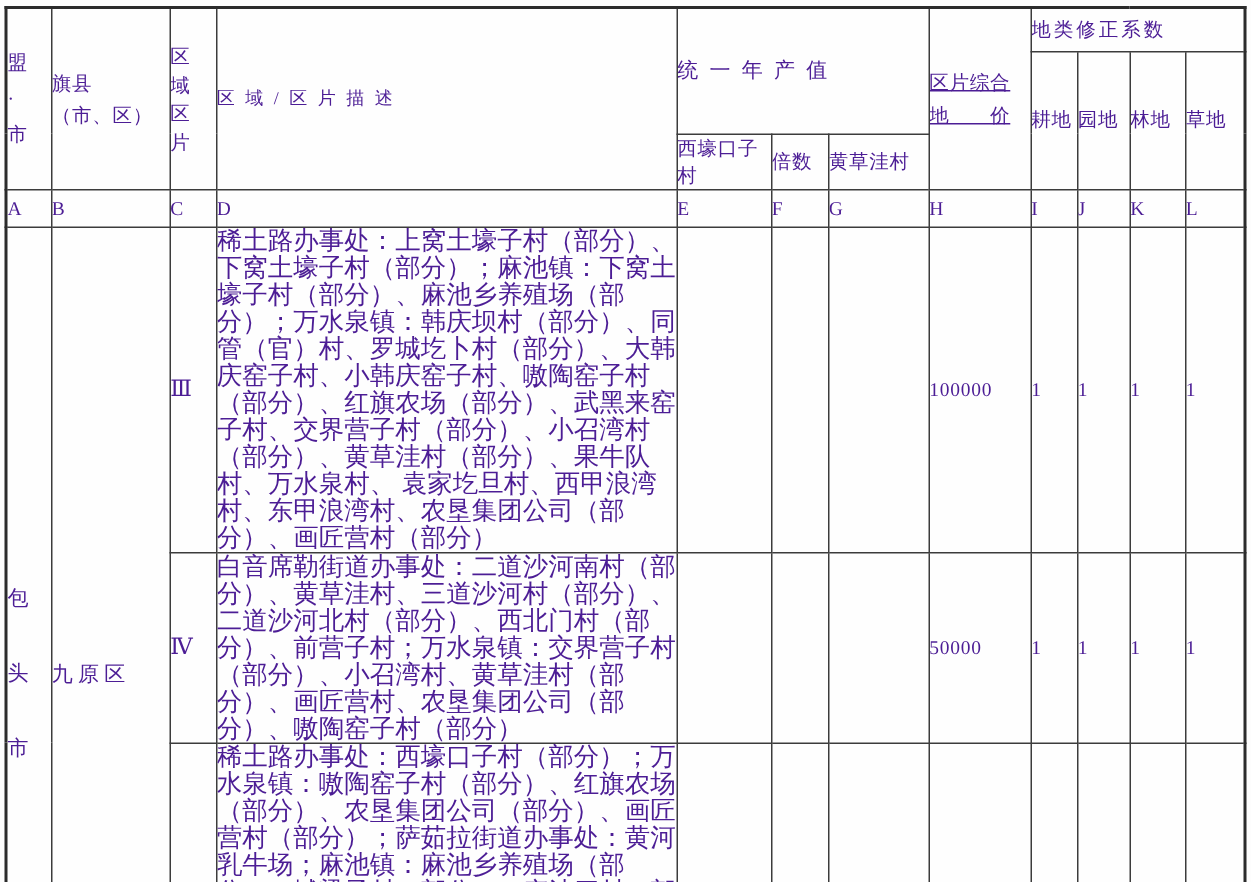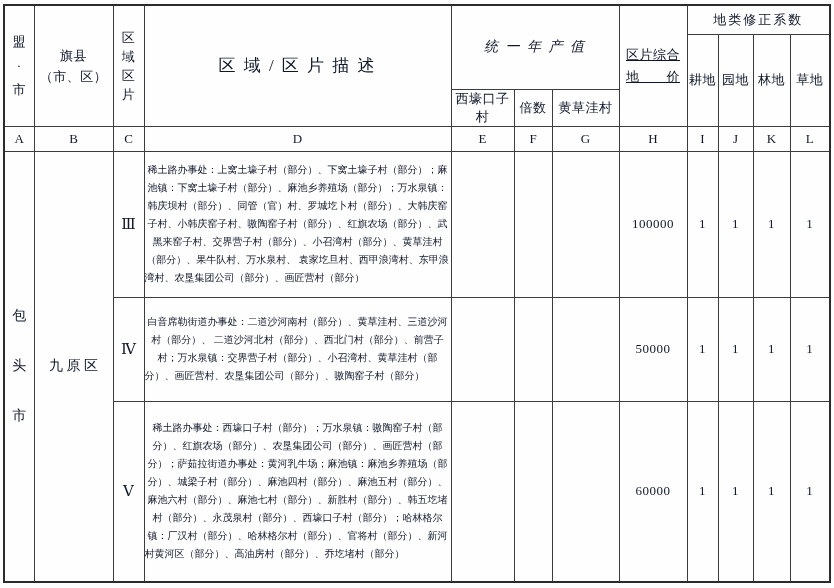--- a/index.html
+++ b/index.html
@@ -17,46 +17,46 @@
     border-collapse: collapse;
     table-layout: fixed;
     border: 2px solid #2b2b2b;
     background: #fefefe;
   }
   .doc-table th, .doc-table td {
     border: 1px solid #3c3c3c;
     padding: 0;
     font-weight: normal;
     vertical-align: middle;
-    text-align: center;
+    text-align: left;
     overflow: hidden;
-    color: #0f172a;
+    color: #4c1d95;
   }
   tr.r1 { height: 29px; }
   tr.r2 { height: 55px; }
   tr.r3 { height: 32px; }
   tr.r4 { height: 25px; }
   tr.r5 { height: 146px; }
   tr.r6 { height: 104px; }
   tr.r7 { height: 181px; }
   .pre { white-space: pre-line; }
   .hdr { font-size: 13px; letter-spacing: 0.5px; }
   .hdr-a { line-height: 24px; font-size: 13px; }
   .hdr-b { line-height: 21px; }
   .hdr-c { line-height: 19px; }
-  .hdr-d { font-size: 17px; letter-spacing: 2px; }
-  .hdr-output { font-size: 14px; letter-spacing: 2px; font-style: italic; }
+  .hdr-d { font-size: 12px; letter-spacing: 2px; }
+  .hdr-output { font-size: 14px; letter-spacing: 2px; }
   .hdr-h { line-height: 22px; text-decoration: underline; }
   .hdr-coeff { font-size: 13px; letter-spacing: 2px; }
   .letter { font-size: 13px; }
   .city-cell { font-size: 14px; line-height: 50px; }
   .district-cell { font-size: 14px; }
   .zone-cell { font-size: 15px; }
   .desc-cell {
-    font-size: 10px;
+    font-size: 17px;
     line-height: 18px;
     text-align: justify;
     text-align-last: left;
     vertical-align: middle;
     padding: 2px 4px 2px 7px;
   }
   .num-cell { font-size: 13px; letter-spacing: 0.5px; margin-top: 33px; }
 </style>
 </head>
 <body>

